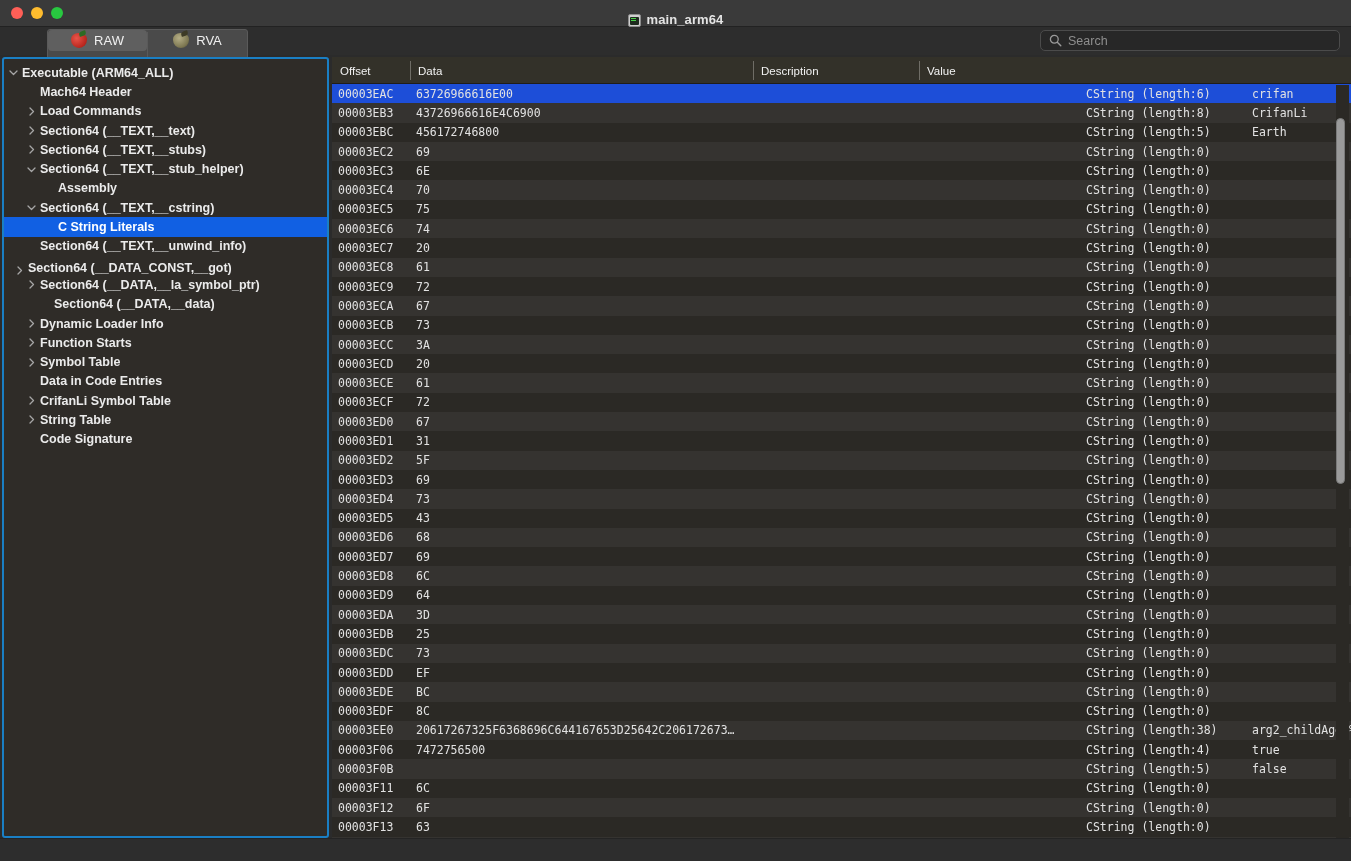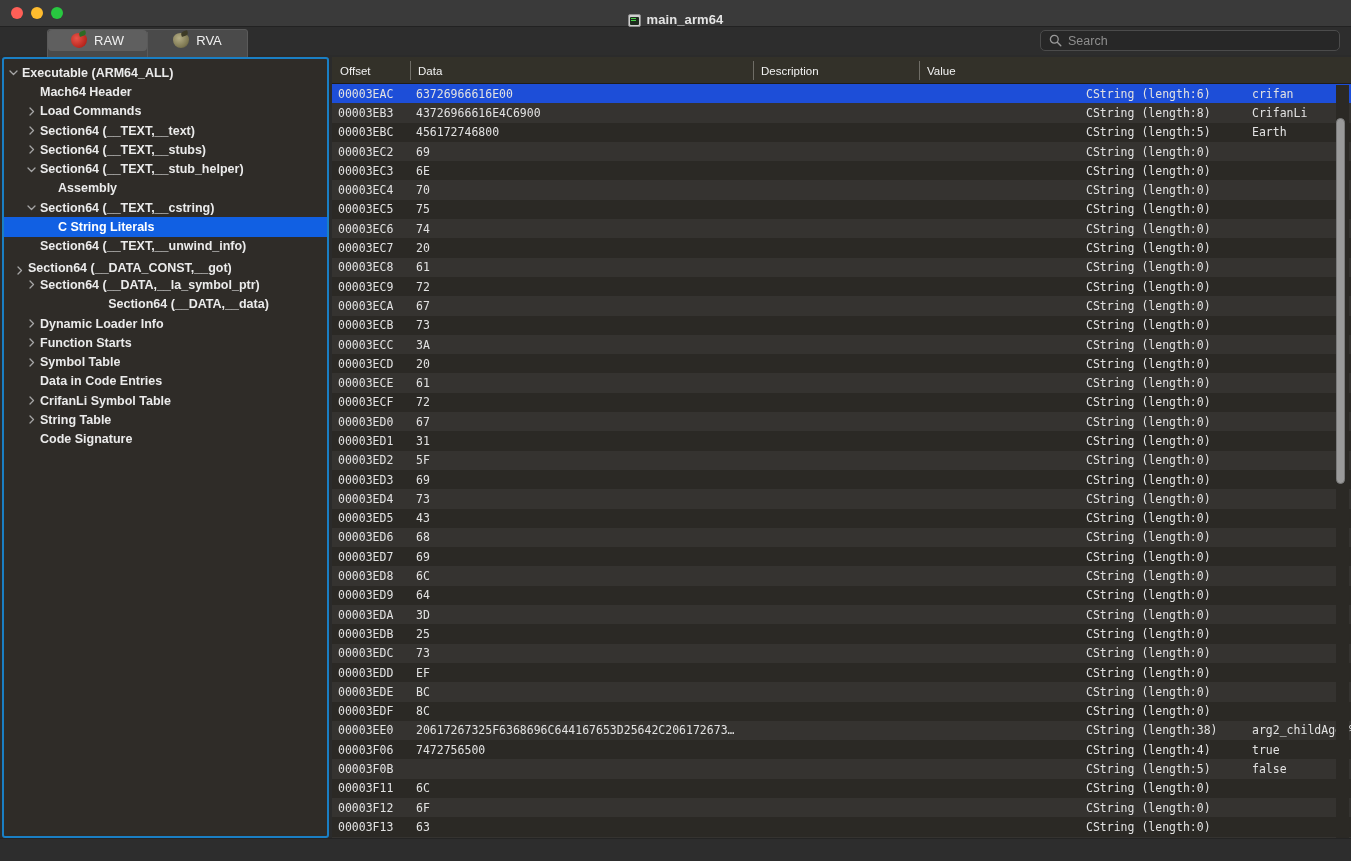--- a/index.html
+++ b/index.html
@@ -290,21 +290,21 @@
         <span class="tlabel">Section64 (__DATA_CONST,__got)</span>
       </div>
       <div class="trow" style="padding-left: 18px;">
         <span class="tw">
           <svg width="9" height="9" viewBox="0 0 9 9">
             <path d="M3 1 L6.5 4.5 L3 8" fill="none" stroke="#a6a6a6" stroke-width="1.3" stroke-linecap="round" stroke-linejoin="round"></path>
           </svg>
         </span>
         <span class="tlabel">Section64 (__DATA,__la_symbol_ptr)</span>
       </div>
-      <div class="trow" style="padding-left: 32px; justify-content: center;">
+      <div class="trow" style="padding-left: 32px;">
         <span class="tw"></span>
         <span class="tlabel">Section64 (__DATA,__data)</span>
       </div>
       <div class="trow" style="padding-left: 18px;">
         <span class="tw">
           <svg width="9" height="9" viewBox="0 0 9 9">
             <path d="M3 1 L6.5 4.5 L3 8" fill="none" stroke="#a6a6a6" stroke-width="1.3" stroke-linecap="round" stroke-linejoin="round"></path>
           </svg>
         </span>
         <span class="tlabel">Dynamic Loader Info</span>

